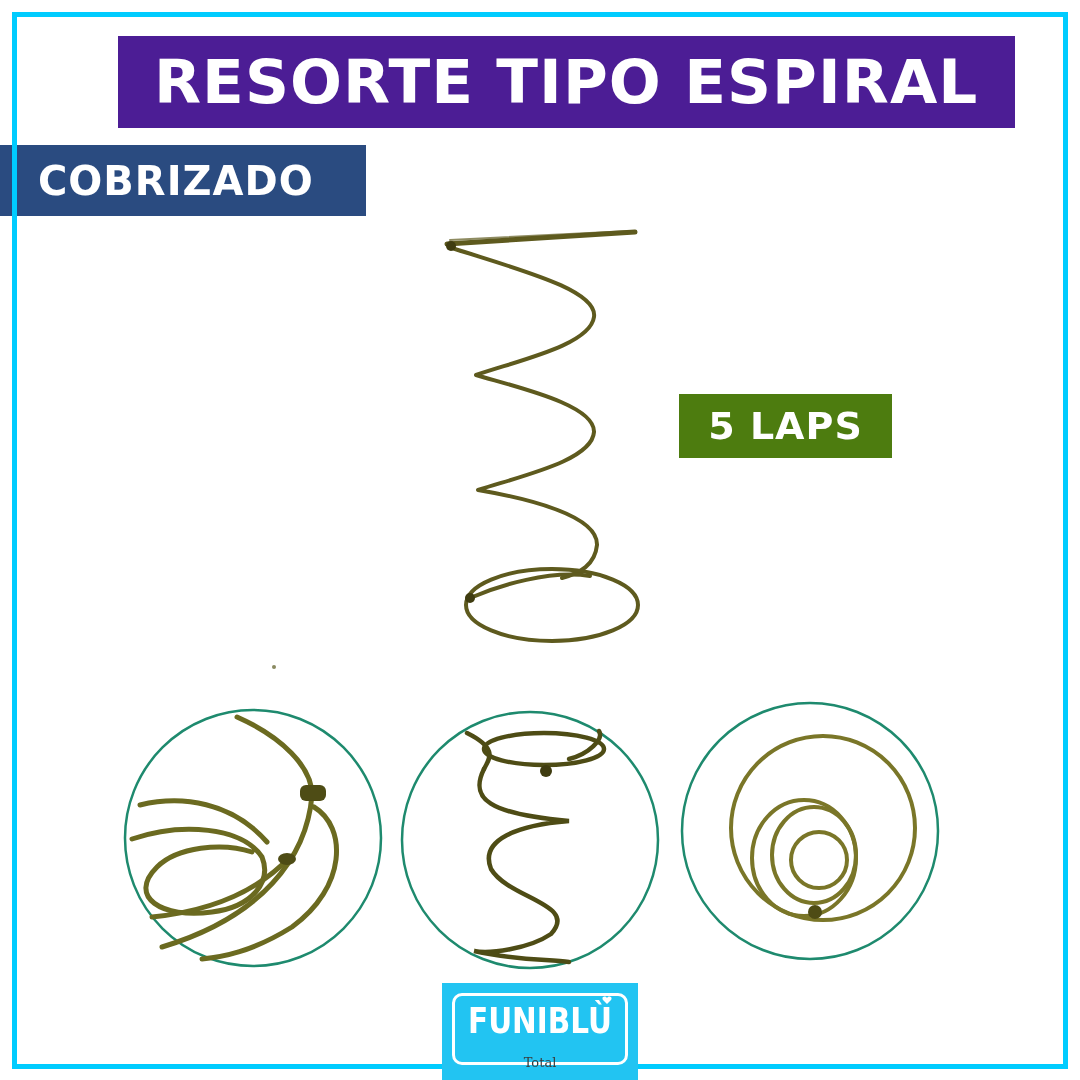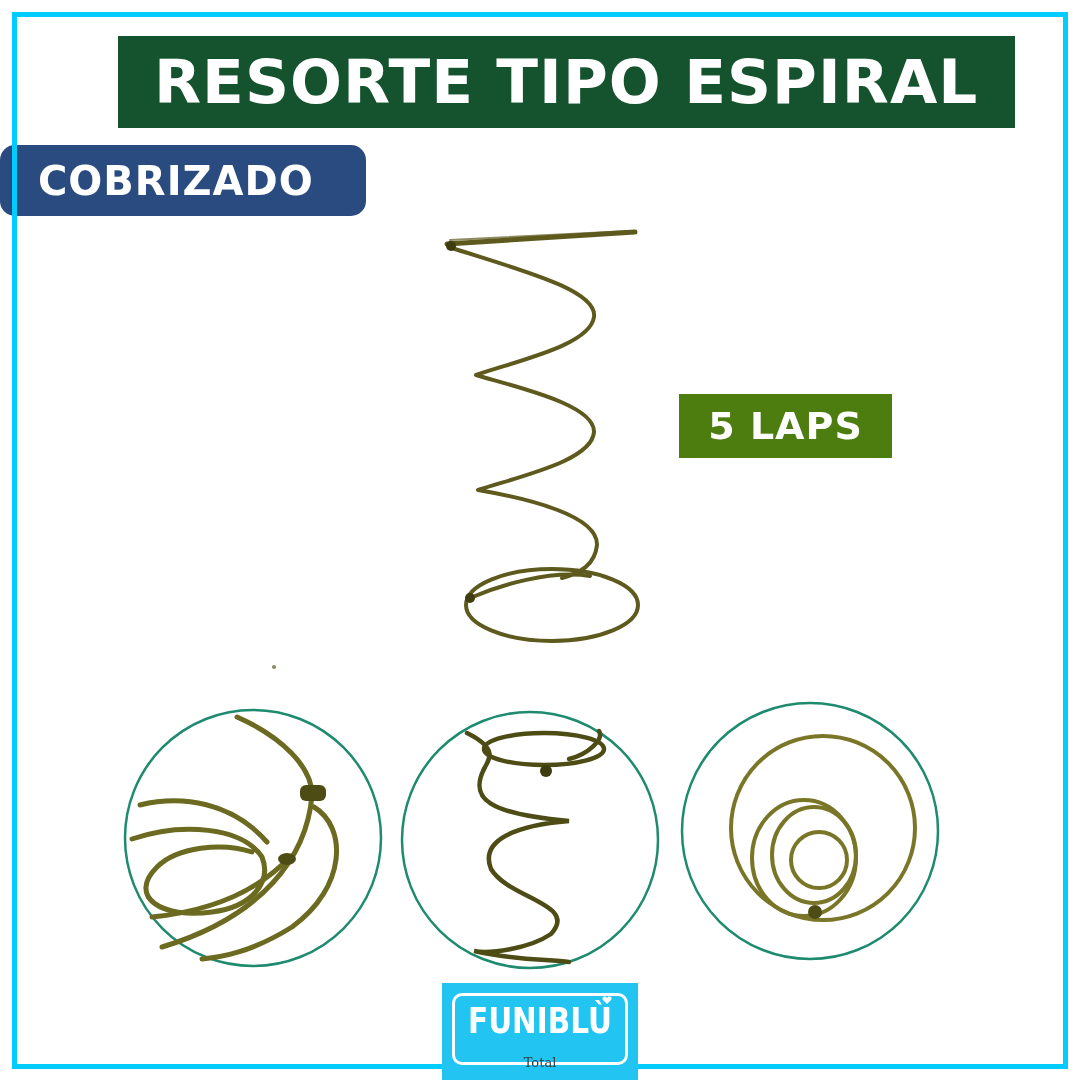--- a/index.html
+++ b/index.html
@@ -7,30 +7,30 @@
       width: 1080px; height: 1080px; position: relative; overflow: hidden;
       background: #ffffff;
       font-family: "DejaVu Sans", "Liberation Sans", sans-serif;
     }
     .frame-border {
       position: absolute; left: 12px; top: 12px; width: 1046px; height: 1047px;
       border: 5px solid #00CCFF; box-sizing: content-box; z-index: 5; pointer-events: none;
     }
     .title-banner {
       position: absolute; left: 118px; top: 36px; width: 897px; height: 92px;
-      background: #14532d; display: flex; align-items: center; justify-content: center;
+      background: #4c1d95; display: flex; align-items: center; justify-content: center;
     }
     .title-text {
       color: #ffffff; font-weight: 900; font-size: 60px; letter-spacing: 1px;
       font-family: "DejaVu Sans", sans-serif; line-height: 1; white-space: nowrap;
       transform: scaleX(1.02);
     }
     .finish-badge {
       position: absolute; left: 0; top: 145px; width: 366px; height: 71px;
-      background: #2A4B80; display: flex; align-items: center; border-radius: 15px;
+      background: #2A4B80; display: flex; align-items: center;
     }
     .finish-text {
       color: #fff; font-weight: 900; font-size: 40px; padding-left: 38px;
       font-family: "DejaVu Sans", sans-serif; letter-spacing: 1px; line-height: 1;
     }
     .laps-badge {
       position: absolute; left: 679px; top: 394px; width: 213px; height: 64px;
       background: #4d7c0f; display: flex; align-items: center; justify-content: center;
     }
     .laps-text {

